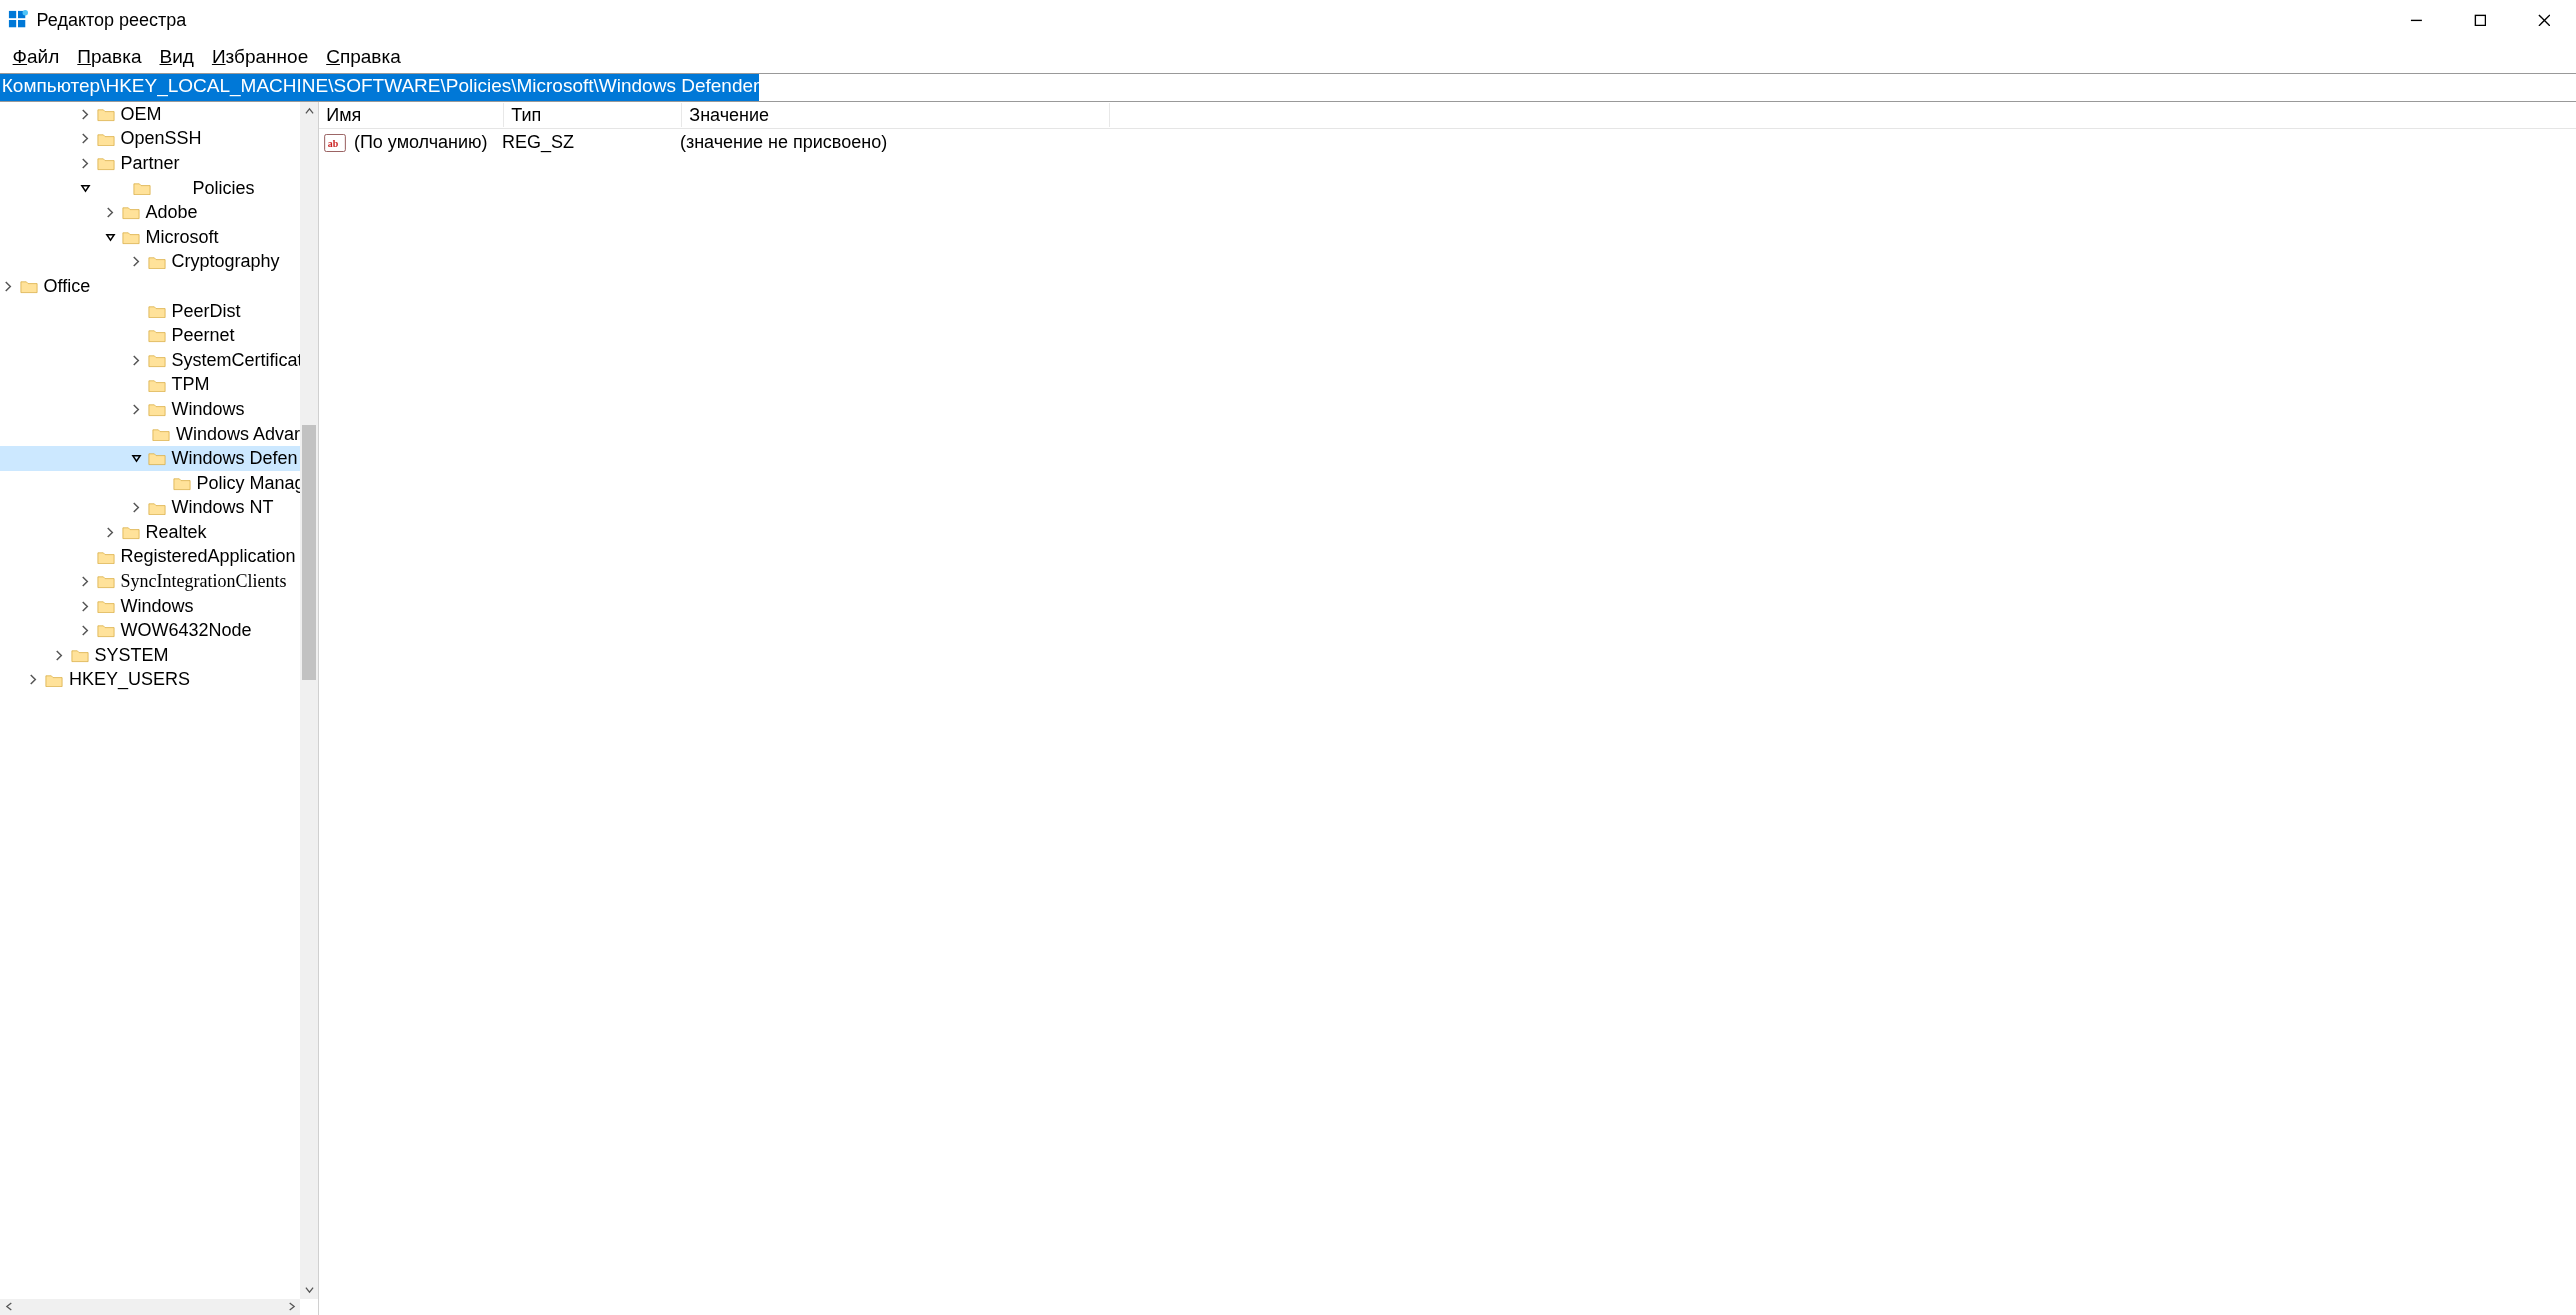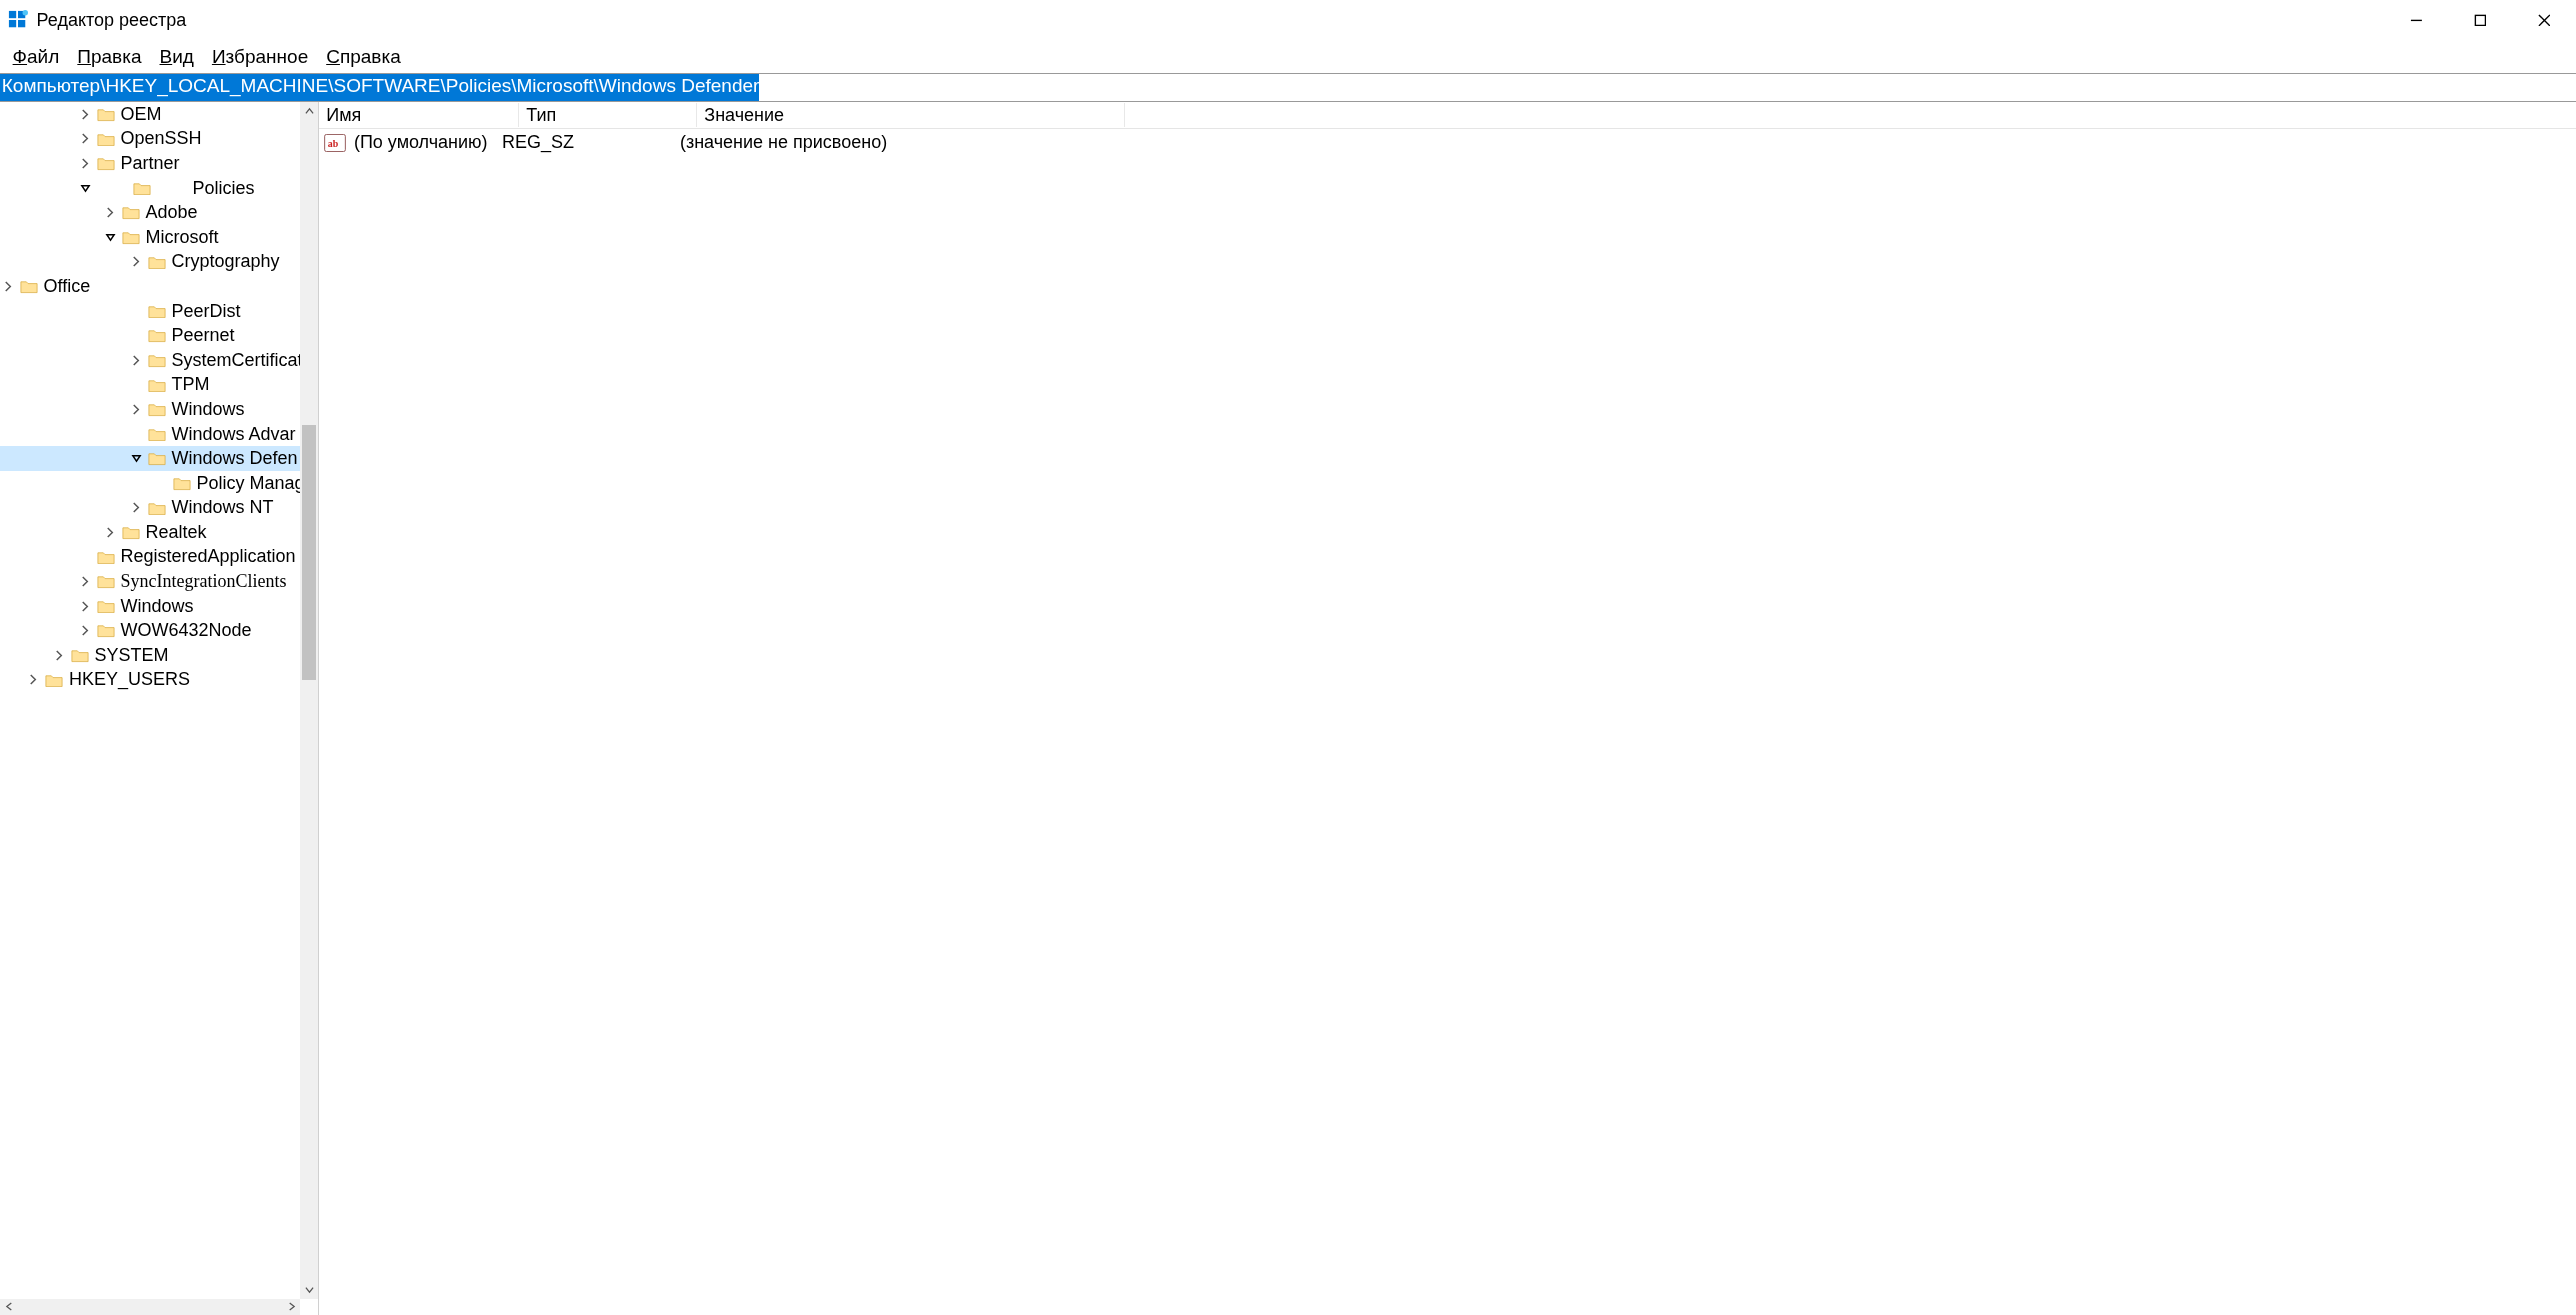--- a/index.html
+++ b/index.html
@@ -151,21 +151,21 @@
     display: flex;
     align-items: center;
     border-bottom: 0.9px solid #e5e5e5;
     font-size: 18px;
   }
   .col-headers .col {
     padding: 1.8px 7.3px;
     border-right: 0.9px solid #e8e8e8;
     overflow: hidden;
   }
-  .col-name { width: 200px; }
+  .col-name { width: 185px; }
   .col-type { width: 178px; }
   .col-value { width: 428px; border-right: 0.9px solid #e8e8e8; }
 
   .value-rows { flex: 1; }
   .value-row {
     height: 27px;
     display: flex;
     align-items: center;
     font-size: 18px;
   }
@@ -396,21 +396,21 @@
                 <path d="M3 1 L8 6 L3 11"></path>
               </svg>
             </span>
             <span class="folder-icon">
               <svg width="18" height="14.6" viewBox="0 0 20 16">
                 <use href="#folder-svg"></use>
               </svg>
             </span>
             <span class="label">Windows</span>
           </div>
-          <div class="tree-row" style="padding-left: 128px;">
+          <div class="tree-row" style="padding-left: 128px; justify-content: flex-end;">
             <span class="chevron blank">
               <svg class="chev-right" width="11" height="11" viewBox="0 0 12 12">
                 <path d="M3 1 L8 6 L3 11"></path>
               </svg>
             </span>
             <span class="folder-icon">
               <svg width="18" height="14.6" viewBox="0 0 20 16">
                 <use href="#folder-svg"></use>
               </svg>
             </span>

